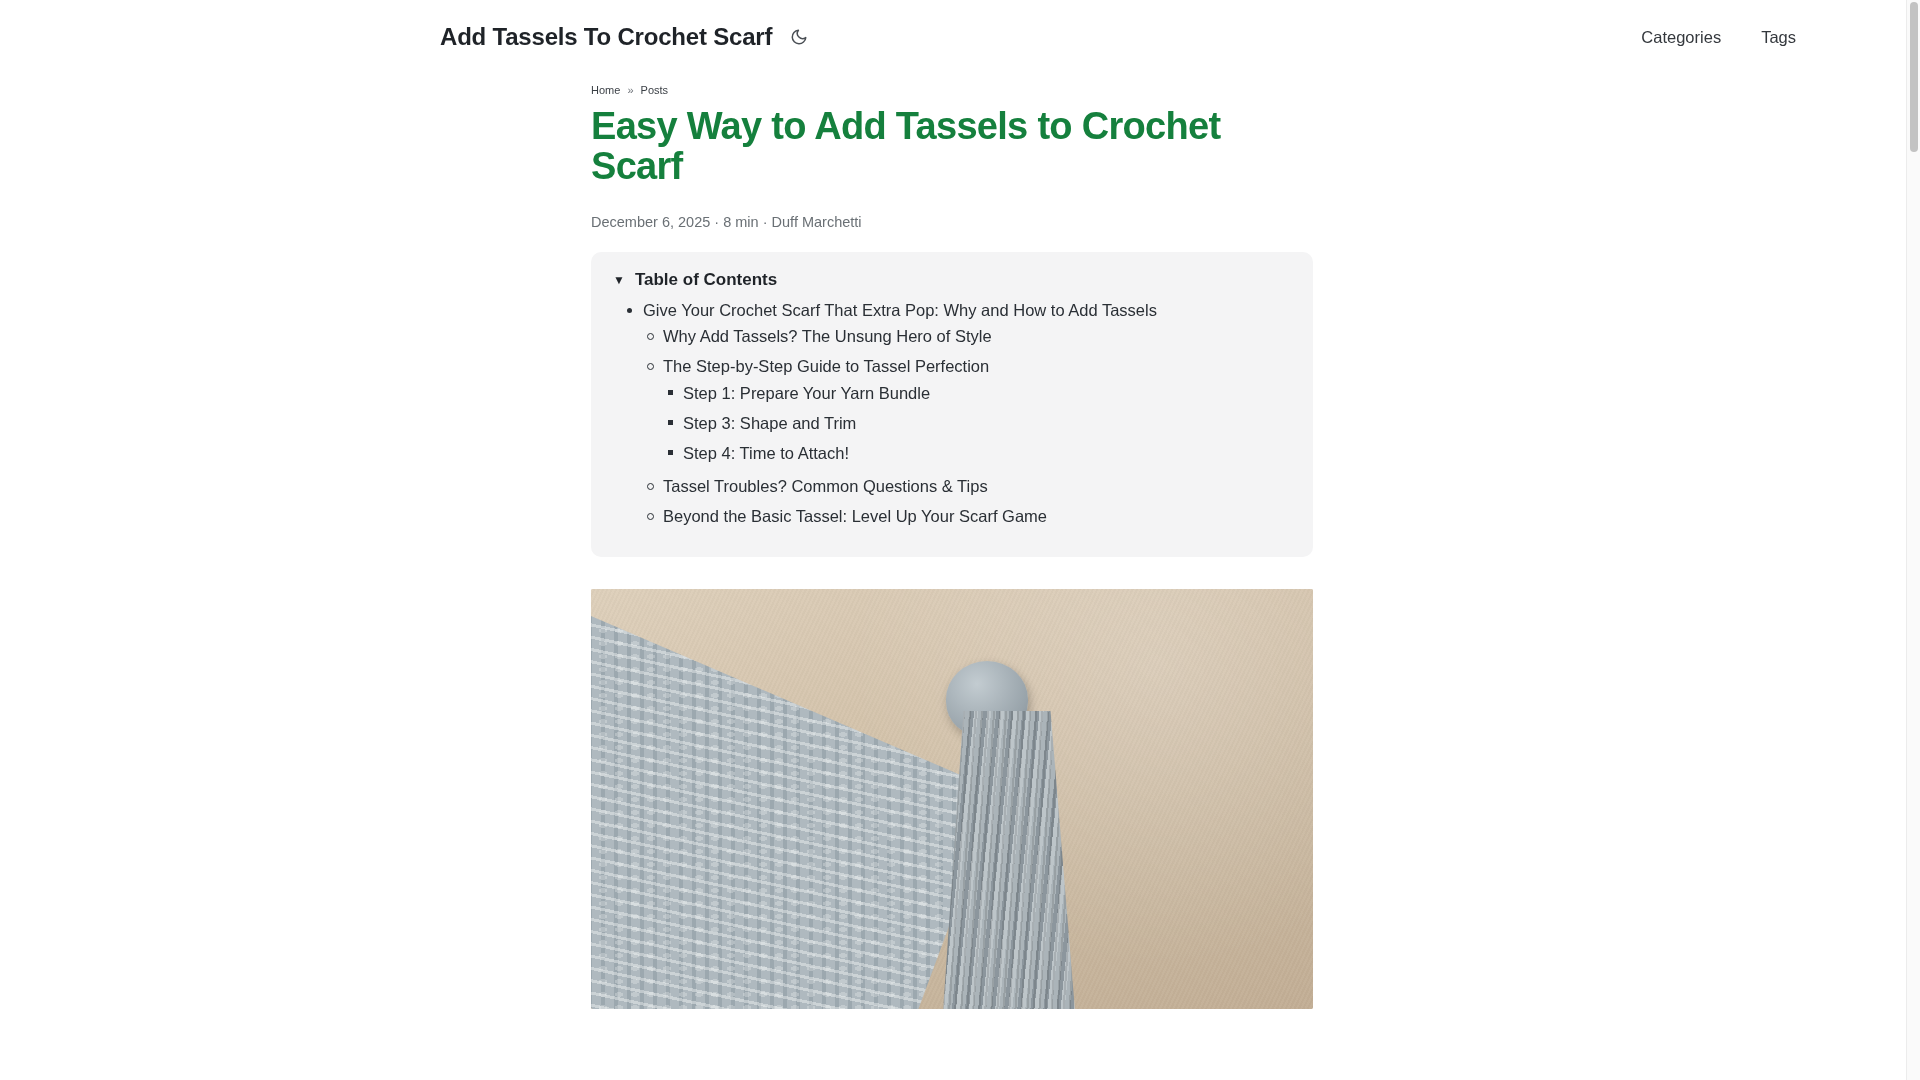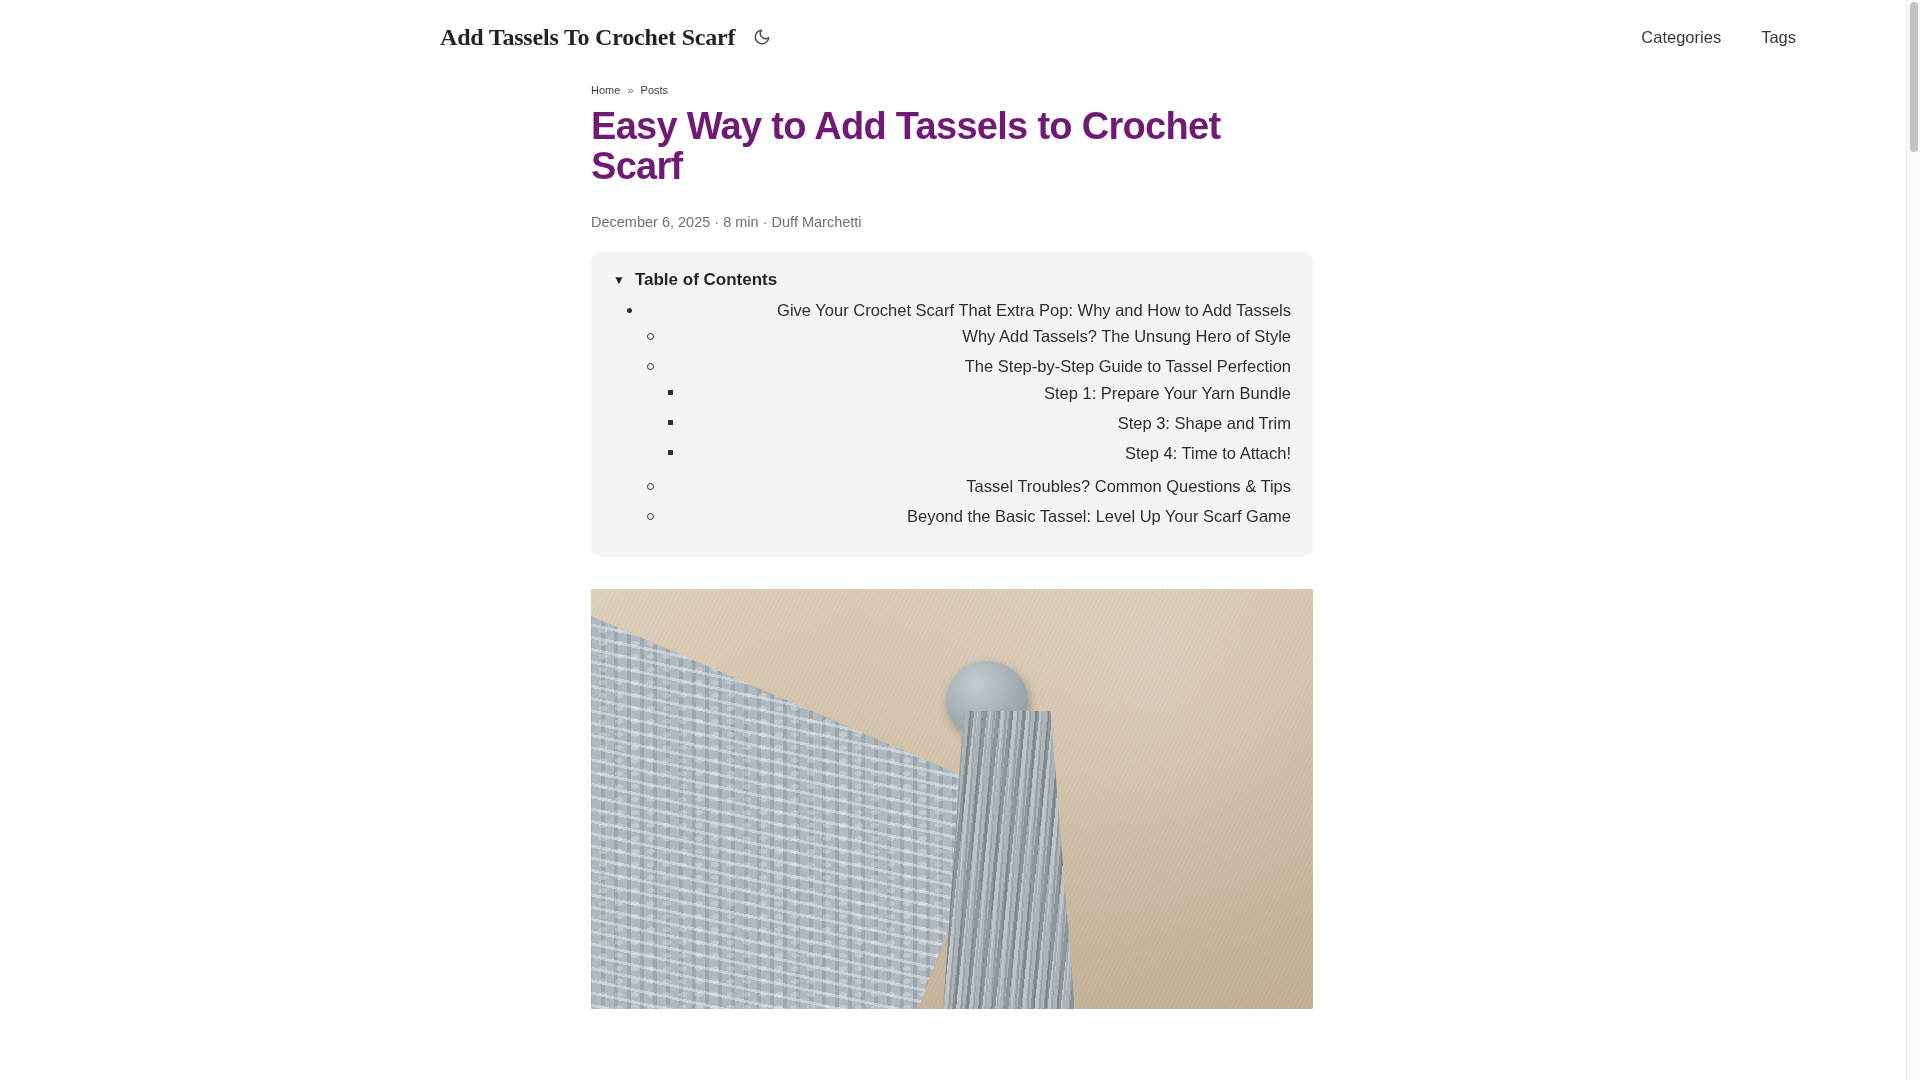--- a/index.html
+++ b/index.html
@@ -23,21 +23,20 @@
     align-items: center;
     justify-content: space-between;
     padding: 14px 36px 0 36px;
     height: 60px;
   }
   .brand-wrap {
     display: flex;
     align-items: center;
     gap: 16px;
     margin-left: 404px;
-    font-family: Liberation Serif, serif;
   }
   .brand-title {
     font-size: 24px;
     font-weight: bold;
     letter-spacing: -0.2px;
     color: #1f2328;
   }
   .theme-toggle {
     width: 22px; height: 22px;
     display: inline-flex;
@@ -70,21 +69,21 @@
     margin-bottom: 10px;
   }
   .breadcrumb a { color: #3a3f45; text-decoration: none; cursor: pointer; }
   .breadcrumb .sep { color: #6b7076; margin: 0 4px; }
   h1.post-title {
     font-size: 38px;
     line-height: 1.06;
     font-weight: bold;
     letter-spacing: -0.7px;
     margin: 4px 0 12px 0;
-    color: #701a75;
+    color: #15803d;
   }
   .post-meta {
     font-size: 14.5px;
     color: #6a7075;
     margin-bottom: 22px;
     margin-top: 27px;
   }
   
   .toc {
     background: #f4f4f5;
@@ -111,21 +110,20 @@
     list-style: none;
     margin: 0;
     padding: 0 0 0 30px;
   }
   .toc li {
     position: relative;
     font-size: 16.5px;
     line-height: 1.45;
     color: #2a2f35;
     padding: 3px 0;
-    text-align: right;
   }
   .toc li > a {
     color: #2a2f35;
     text-decoration: none;
     cursor: pointer;
   }
   .toc .lvl1 > li::before {
     content: "";
     position: absolute;
     left: -16px; top: 12px;

